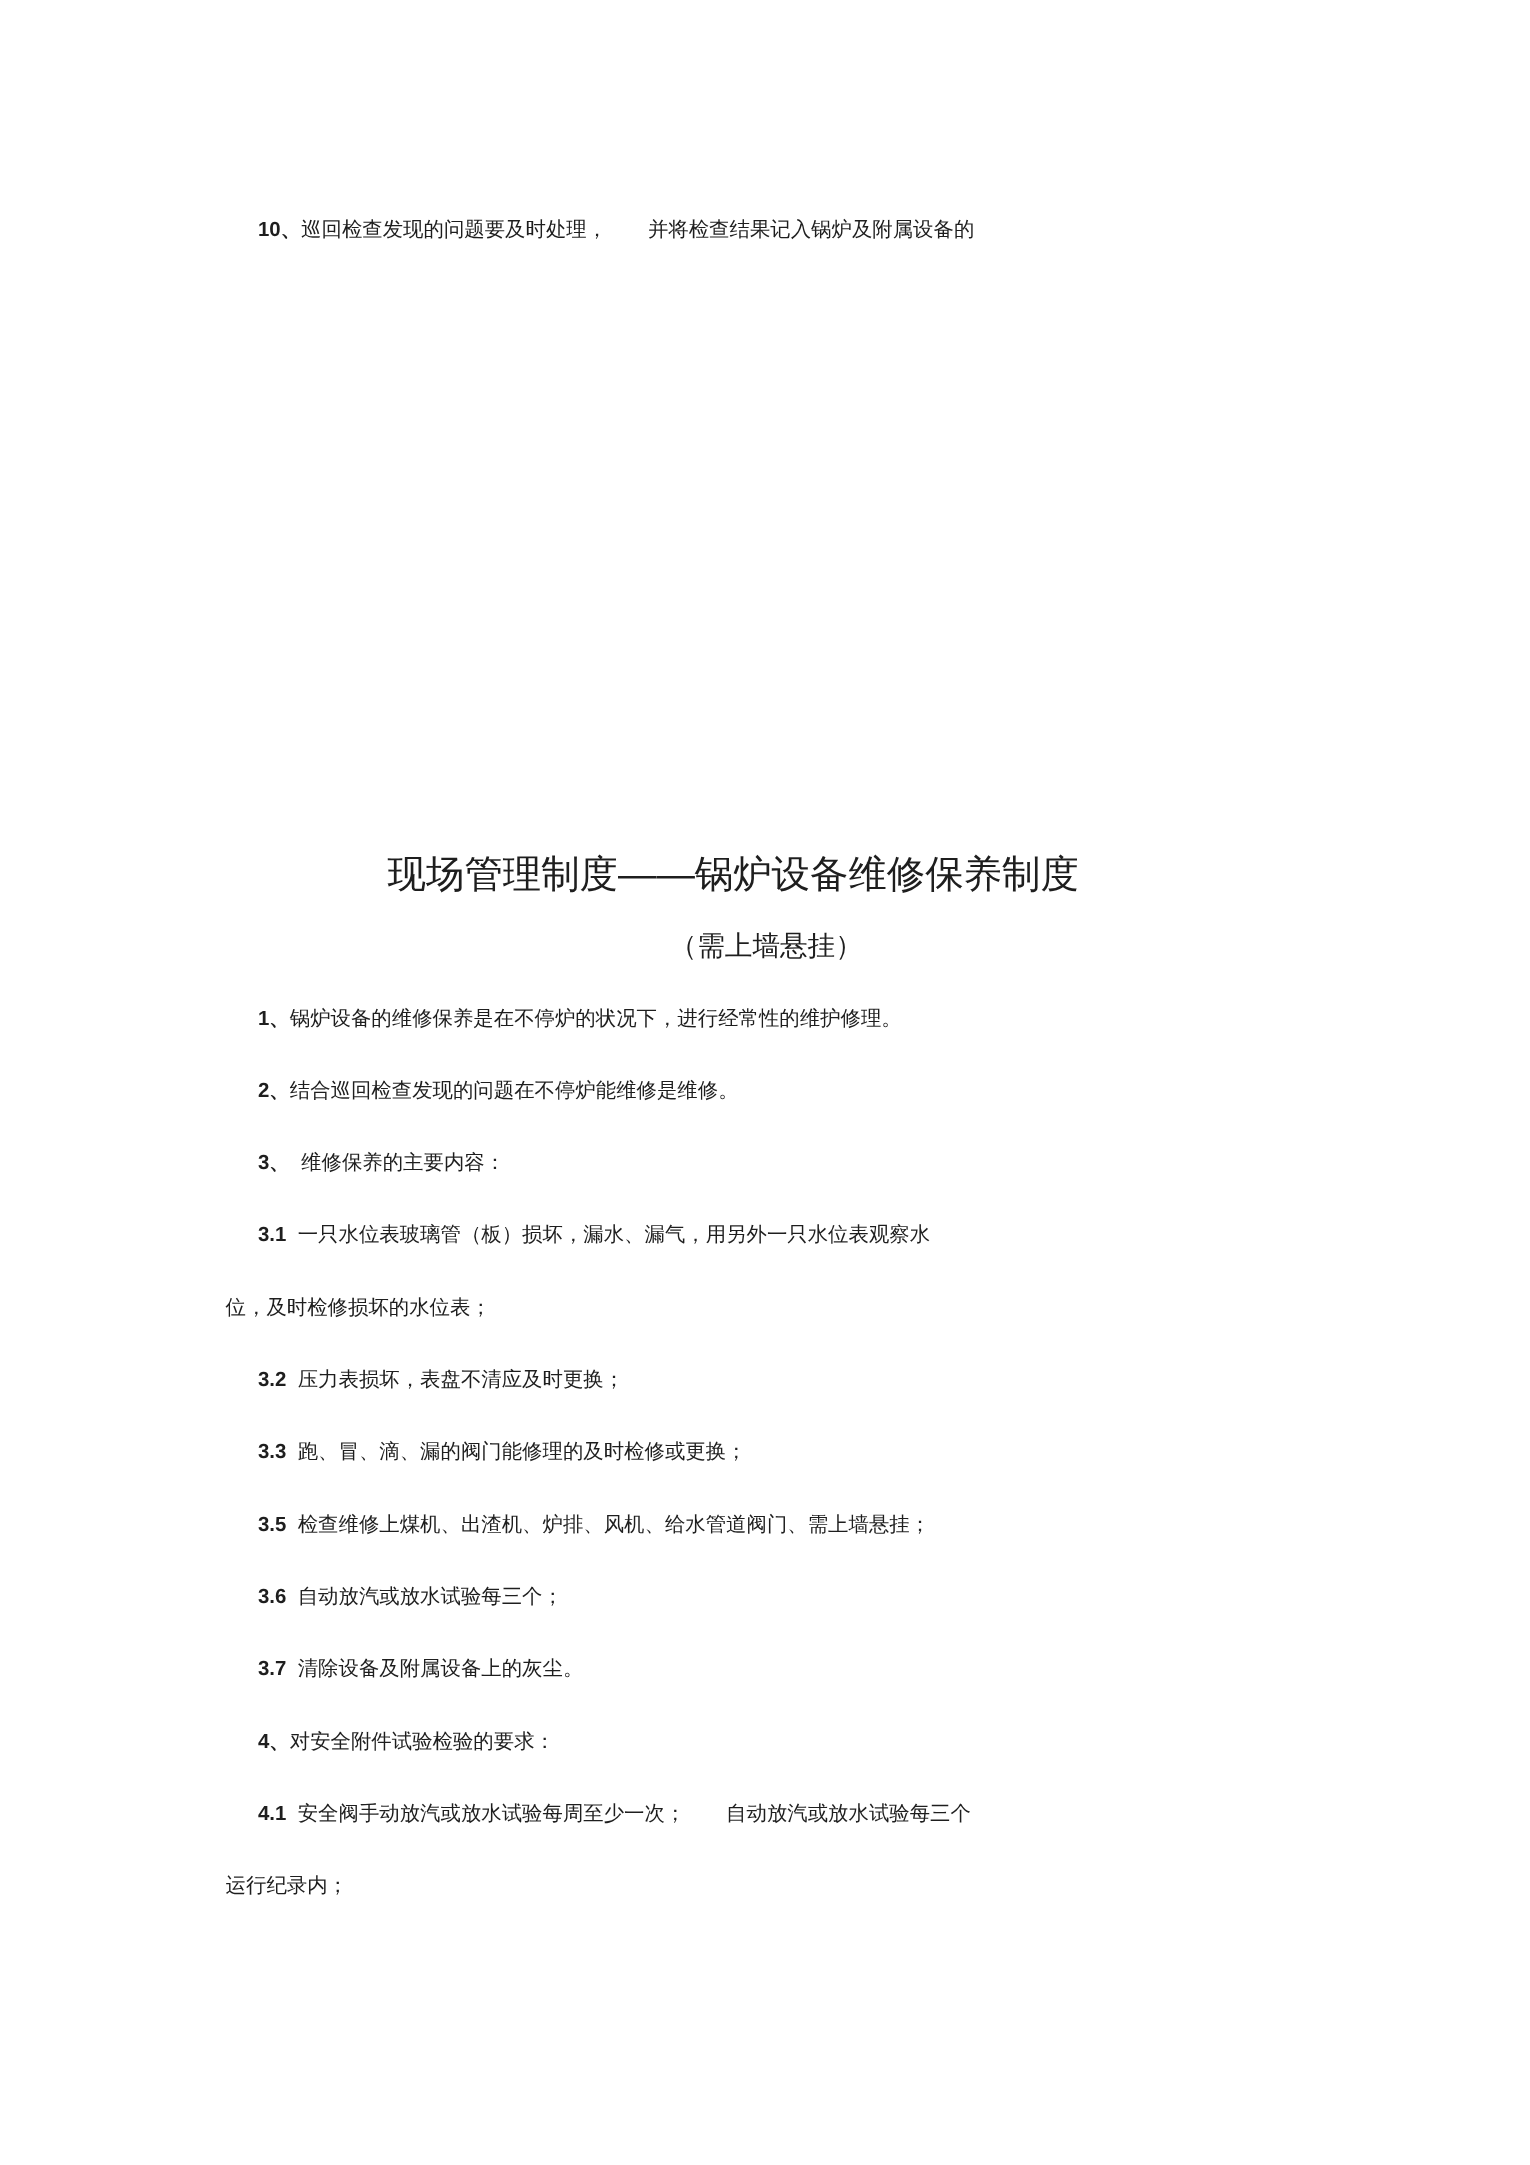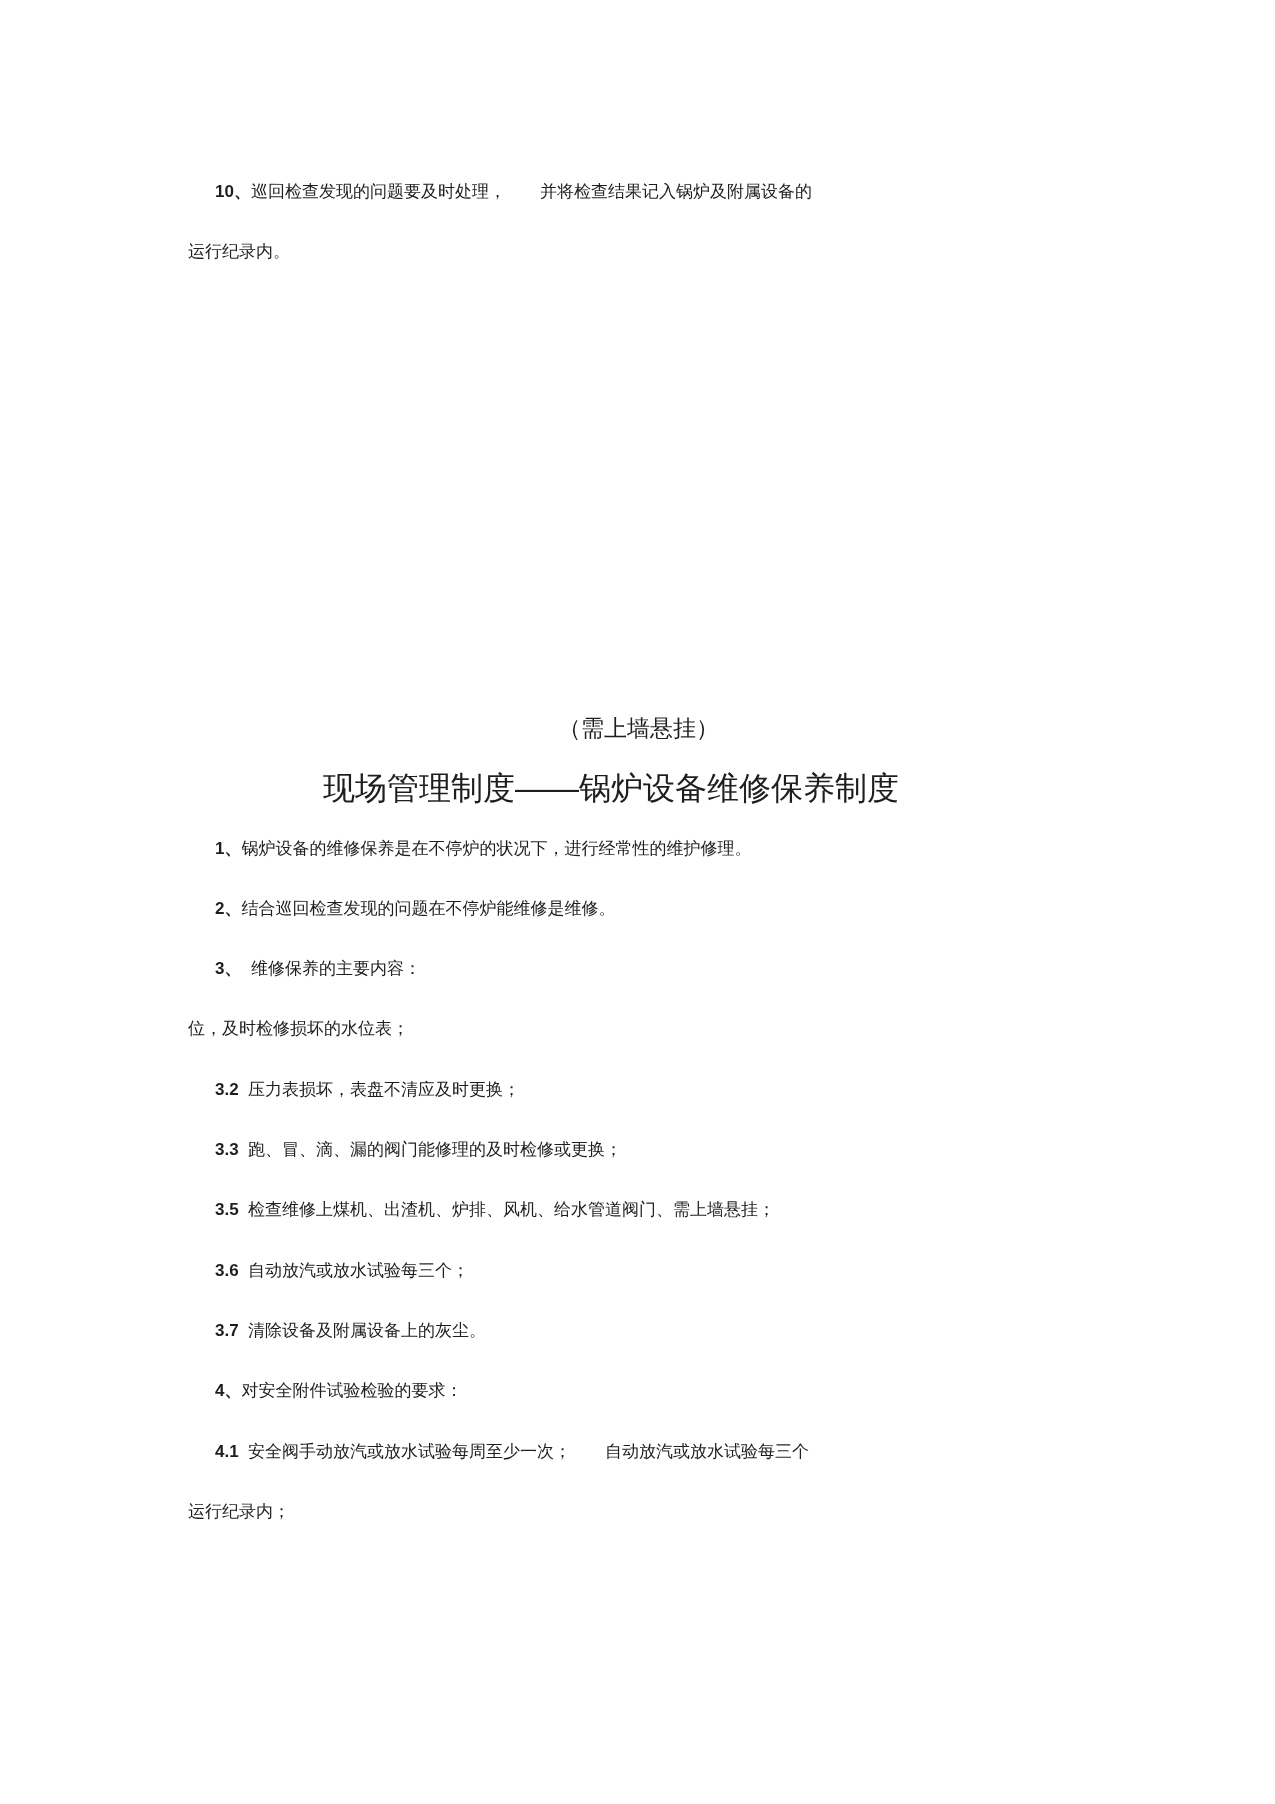--- a/index.html
+++ b/index.html
@@ -44,30 +44,30 @@
     text-align: center;
   }
 </style>
 </head>
 <body>
 
 <div class="page">
 
   <div class="block block-intro">
     <div class="line indent"><span class="num">10、</span><span class="txt">巡回检查发现的问题要及时处理，　　并将检查结果记入锅炉及附属设备的</span></div>
-    <div class="line"><span class="txt">运行纪录内。</span></div>
   </div>
 
   <div class="block block-main">
+    <div class="line title-line">现场管理制度——锅炉设备维修保养制度</div>
     <div class="line subtitle-line">（需上墙悬挂）</div>
-    <div class="line title-line">现场管理制度——锅炉设备维修保养制度</div>
 
     <div class="line indent"><span class="num">1、</span><span class="txt">锅炉设备的维修保养是在不停炉的状况下，进行经常性的维护修理。</span></div>
     <div class="line indent"><span class="num">2、</span><span class="txt">结合巡回检查发现的问题在不停炉能维修是维修。</span></div>
     <div class="line indent"><span class="num">3、</span><span class="txt">  维修保养的主要内容：</span></div>
+    <div class="line indent"><span class="num">3.1</span><span class="txt">  一只水位表玻璃管（板）损坏，漏水、漏气，用另外一只水位表观察水</span></div>
     <div class="line"><span class="txt">位，及时检修损坏的水位表；</span></div>
     <div class="line indent"><span class="num">3.2</span><span class="txt">  压力表损坏，表盘不清应及时更换；</span></div>
     <div class="line indent"><span class="num">3.3</span><span class="txt">  跑、冒、滴、漏的阀门能修理的及时检修或更换；</span></div>
     <div class="line indent"><span class="num">3.5</span><span class="txt">  检查维修上煤机、出渣机、炉排、风机、给水管道阀门、需上墙悬挂；</span></div>
     <div class="line indent"><span class="num">3.6</span><span class="txt">  自动放汽或放水试验每三个；</span></div>
     <div class="line indent"><span class="num">3.7</span><span class="txt">  清除设备及附属设备上的灰尘。</span></div>
     <div class="line indent"><span class="num">4、</span><span class="txt">对安全附件试验检验的要求：</span></div>
     <div class="line indent"><span class="num">4.1</span><span class="txt">  安全阀手动放汽或放水试验每周至少一次；　　自动放汽或放水试验每三个</span></div>
     <div class="line"><span class="txt">运行纪录内；</span></div>
   </div>

